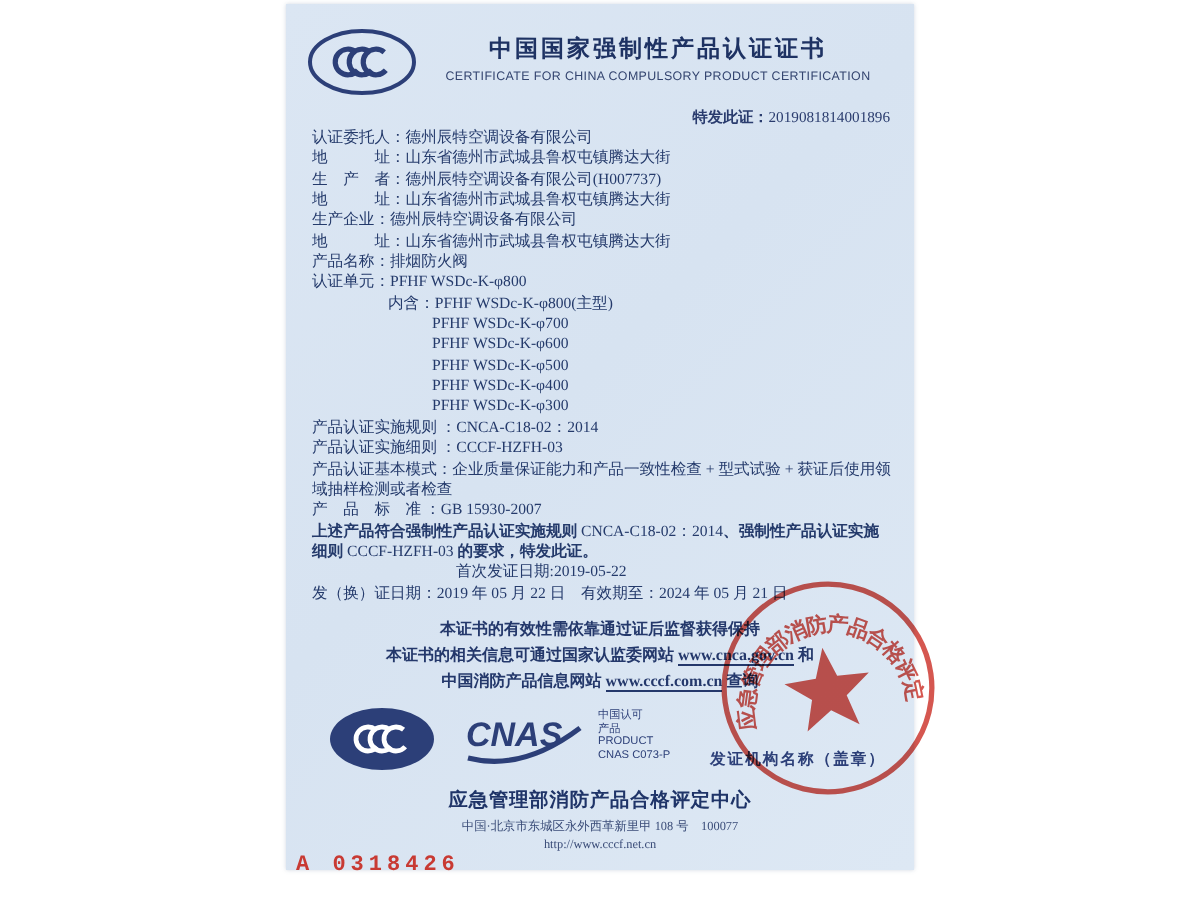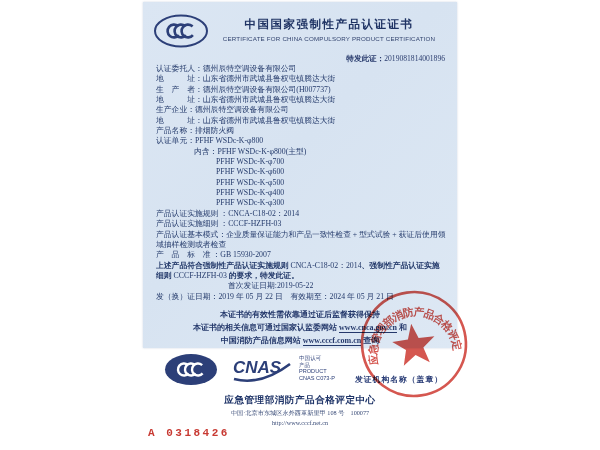--- a/index.html
+++ b/index.html
@@ -1,18 +1,18 @@
 <!DOCTYPE html>
 <html><head>
 <meta charset="utf-8">
 <style>
   html,body{margin:0;padding:0;}
   body{width:600px;height:450px;background:#ffffff;position:relative;overflow:hidden;
        font-family:"Liberation Serif","DejaVu Serif",serif;color:#243a6b;}
-  .cert{position:absolute;left:143px;top:2px;width:314px;height:346px;
+  .cert{position:absolute;left:143px;top:2px;width:314px;height:433px;
         background:linear-gradient(135deg,#dbe6f3 0%,#d7e3f1 45%,#dde8f4 100%);
         box-shadow:0 0 2px rgba(120,140,170,.35);}
   
   .ccc-outline{position:absolute;left:10px;top:11px;width:56px;height:36px;}
   .titles{position:absolute;left:66px;top:15px;width:240px;text-align:center;}
   .title-cn{font-size:11.5px;font-weight:bold;letter-spacing:1.5px;color:#1e3263;}
   .title-en{font-size:6.2px;margin-top:3px;letter-spacing:.2px;color:#33446f;
             font-family:"Liberation Sans","DejaVu Sans",sans-serif;}
   .cert-no{position:absolute;top:52px;right:12px;font-size:7.6px;color:#2a3c6e;}
   .cert-no b{font-weight:bold;}

